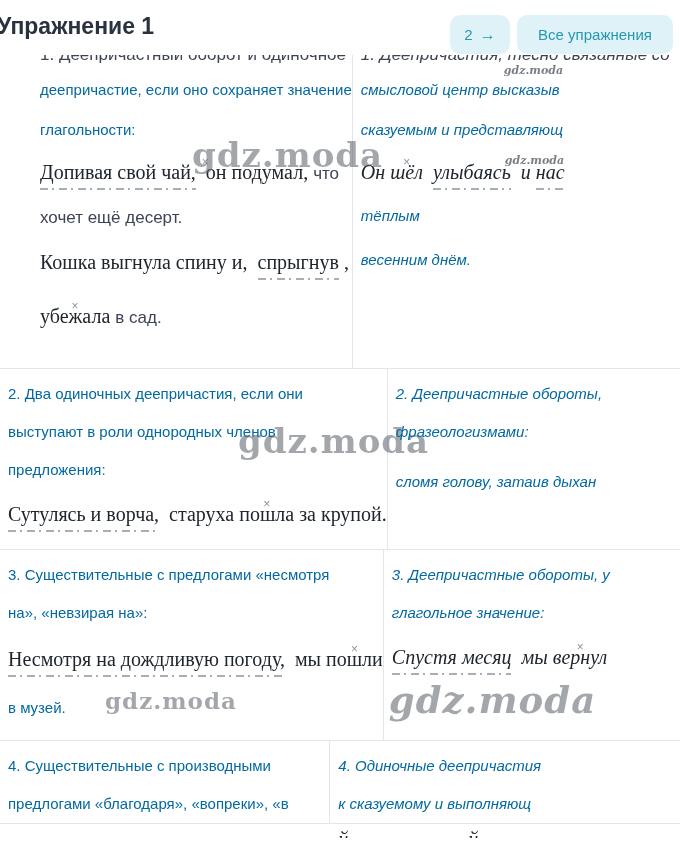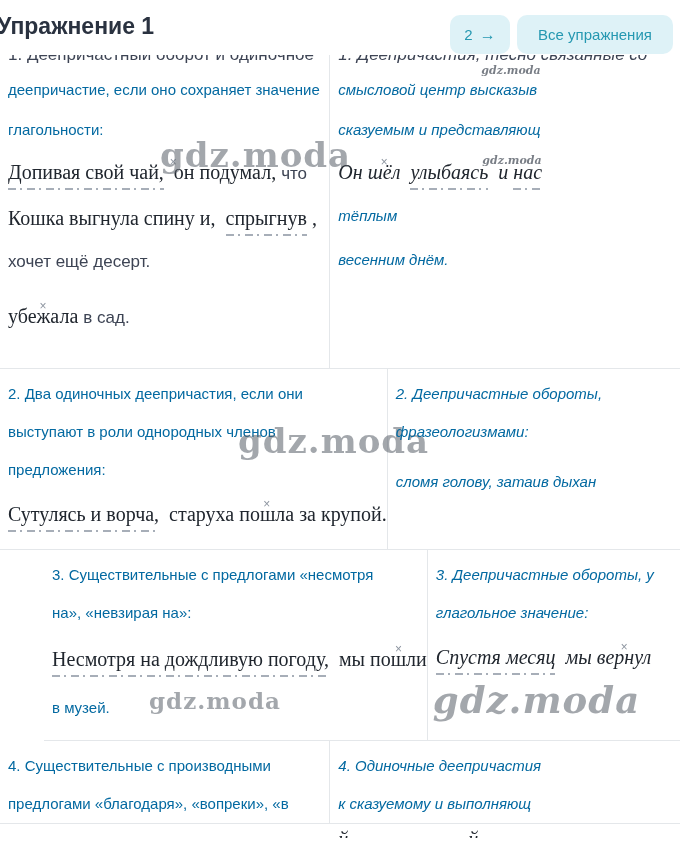--- a/index.html
+++ b/index.html
@@ -67,34 +67,34 @@
       <span>2</span>
       <span class="arrow">→</span>
     </button>
     <button class="btn btn-all">
       <span>Все упражнения</span>
     </button>
   </div>
 
   <div class="tbl">
 
-    <div class="row" style="height:313px;">
+    <div class="row" style="height:313px;padding-left:32px;">
       <div class="cell l">
         <div class="clipline">
           <div>1. Деепричастный оборот и одиночное</div>
         </div>
         <div class="sans-line">деепричастие, если оно сохраняет значение</div>
         <div class="sans-line">глагольности:</div>
         <div class="ex-line">
           <span class="dd">Допивая свой чай,</span><span class="xword gap-l"><span class="xmark x-left">×</span><span>он подумал,</span></span><span class="sans-in-ex gap-s">что</span>
         </div>
+        <div class="ex-line sans-in-ex" style="line-height:44px;">хочет ещё десерт.</div>
         <div class="ex-line">
           <span>Кошка выгнула спину и,</span><span class="dd gap-l">спрыгнув</span><span class="gap-s">,</span>
         </div>
-        <div class="ex-line sans-in-ex" style="line-height:44px;">хочет ещё десерт.</div>
         <div class="ex-line" style="margin-top:8px;line-height:48px;">
           <span class="xword"><span class="xmark">×</span><span>убежала</span></span><span class="sans-in-ex gap-s">в сад.</span>
         </div>
         <span class="wm wm-l" style="left:160px;top:80px;">gdz.moda</span>
       </div>
       <div class="cell r">
         <div class="clipline">
           <div>1. Деепричастия, тесно связанные со</div>
         </div>
         <div class="sans-line">смысловой центр высказыв</div>
@@ -122,21 +122,21 @@
         </div>
         <span class="wm wm-l" style="left:238px;top:52px;">gdz.moda</span>
       </div>
       <div class="cell r pt6">
         <div class="sans-line lh38">2. Деепричастные обороты,</div>
         <div class="sans-line lh38">фразеологизмами:</div>
         <div class="sans-line lh38" style="margin-top:12px;">сломя голову, затаив дыхан</div>
       </div>
     </div>
 
-    <div class="row" style="height:190px;margin-left:44px;">
+    <div class="row" style="height:190px;">
       <div class="cell l pt6">
         <div class="sans-line lh38">3. Существительные с предлогами «несмотря</div>
         <div class="sans-line lh38">на», «невзирая на»:</div>
         <div class="ex-line lh46" style="margin-top:4px;">
           <span class="dd">Несмотря на дождливую погоду,</span><span class="gap-l">мы</span>
           <span class="xword"><span class="xmark">×</span><span>пошли</span></span>
         </div>
         <div class="sans-line" style="line-height:40px;margin-top:6px;">в музей.</div>
         <span class="wm wm-m" style="left:105px;top:137px;">gdz.moda</span>
       </div>

